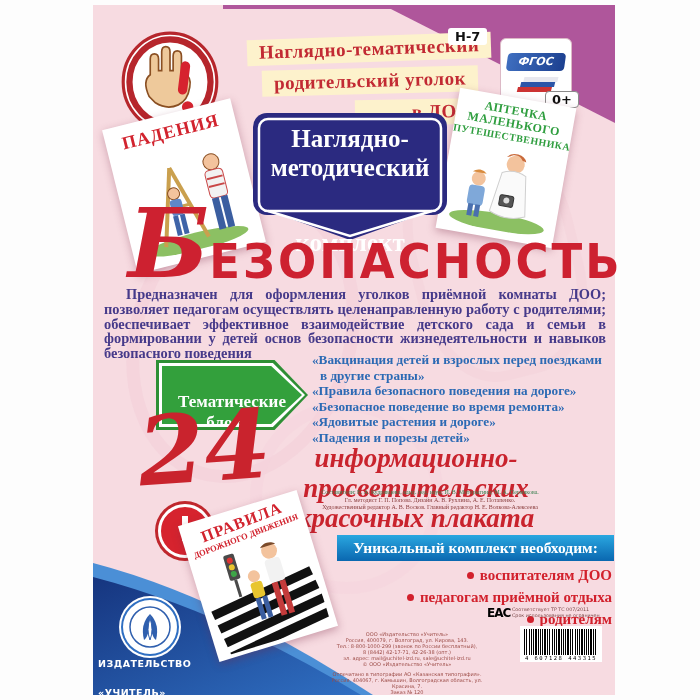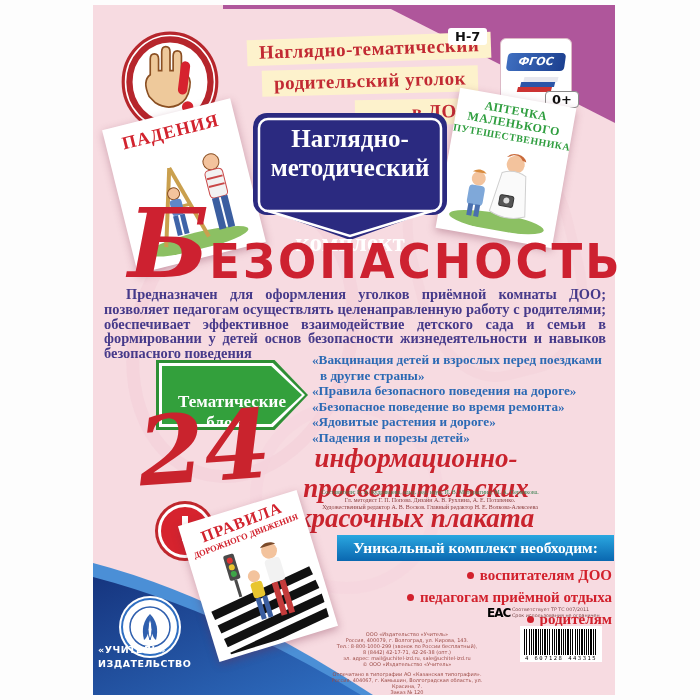--- a/index.html
+++ b/index.html
@@ -207,21 +207,21 @@
 
   <div class="abs" style="left:123px;top:600px;width:54px;height:54px;border-radius:50%;background:#fff;box-shadow:0 0 0 2px #2f6fc2,0 0 0 4px #fff;">
     <svg width="54" height="54">
       <path d="M27,14 q-10,10 -6,26 q6,-4 6,-26 z" fill="#2f5fae"></path>
       <path d="M27,14 q10,10 6,26 q-6,-4 -6,-26 z" fill="#2f5fae"></path>
       <path d="M27,18 q-4,12 0,22 q4,-10 0,-22 z" fill="#fff" stroke="#2f5fae"></path>
       <circle cx="27" cy="27" r="20" fill="none" stroke="#2f5fae" stroke-width="1.5"></circle>
     </svg>
   </div>
   <div class="abs publogo-text" style="left:98px;top:658px;width:105px;">ИЗДАТЕЛЬСТВО</div>
-  <div class="abs publogo-text" style="left:98px;top:644px;width:105px;">«УЧИТЕЛЬ»</div>
+  <div class="abs publogo-text" style="left:98px;top:687px;width:105px;">«УЧИТЕЛЬ»</div>
 
   <div class="abs" style="left:158px;top:504px;width:48px;height:48px;border-radius:50%;background:#d6232e;border:3px solid #fff;box-shadow:0 0 0 3px #c0272d;">
     <div style="color:#fff;font-family:'DejaVu Sans',sans-serif;font-weight:bold;font-size:34px;text-align:center;line-height:44px;">!</div>
   </div>
 
   <div class="abs card" style="left:196px;top:505px;width:124px;height:142px;transform:rotate(-17deg);">
     <div class="pdd-title" style="font-size:16px;margin-top:6px;letter-spacing:1px;transform:rotate(-4deg);">ПРАВИЛА</div>
     <div class="pdd-title" style="font-size:8.5px;transform:rotate(-4deg);">ДОРОЖНОГО ДВИЖЕНИЯ</div>
     <svg width="112" height="102" style="margin:2px 6px;">
       <g transform="rotate(-8 56 60)">

